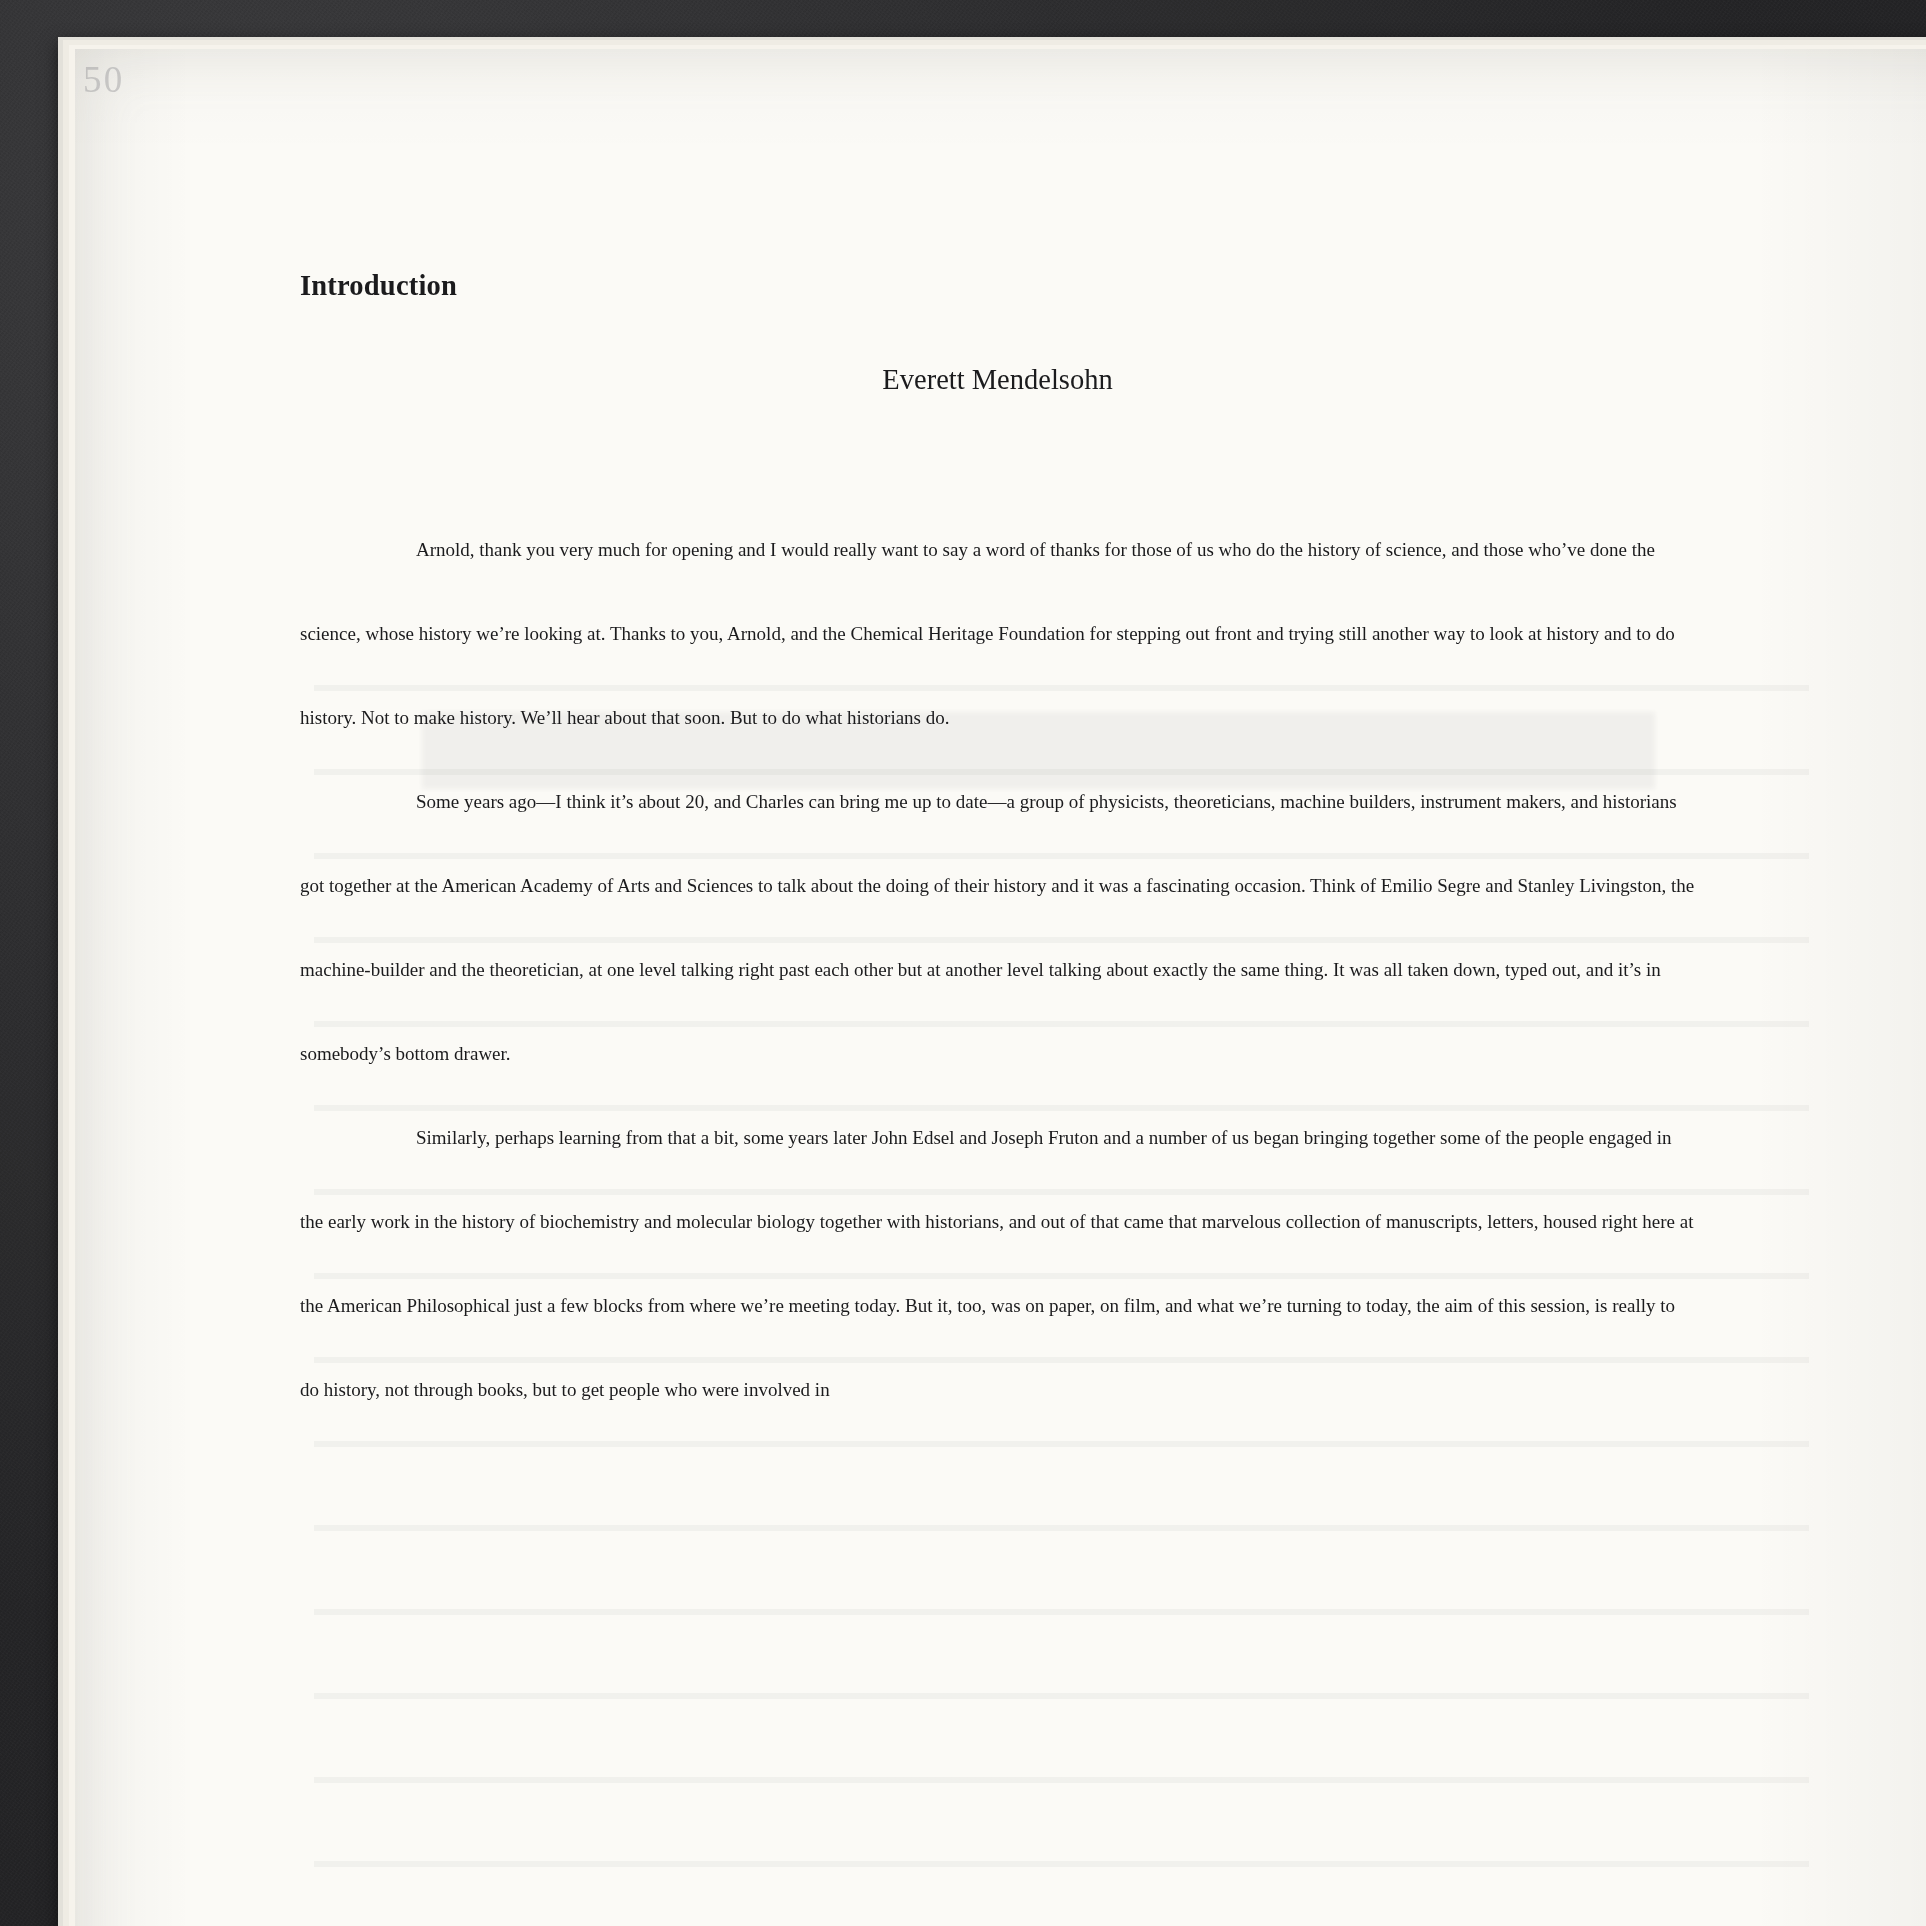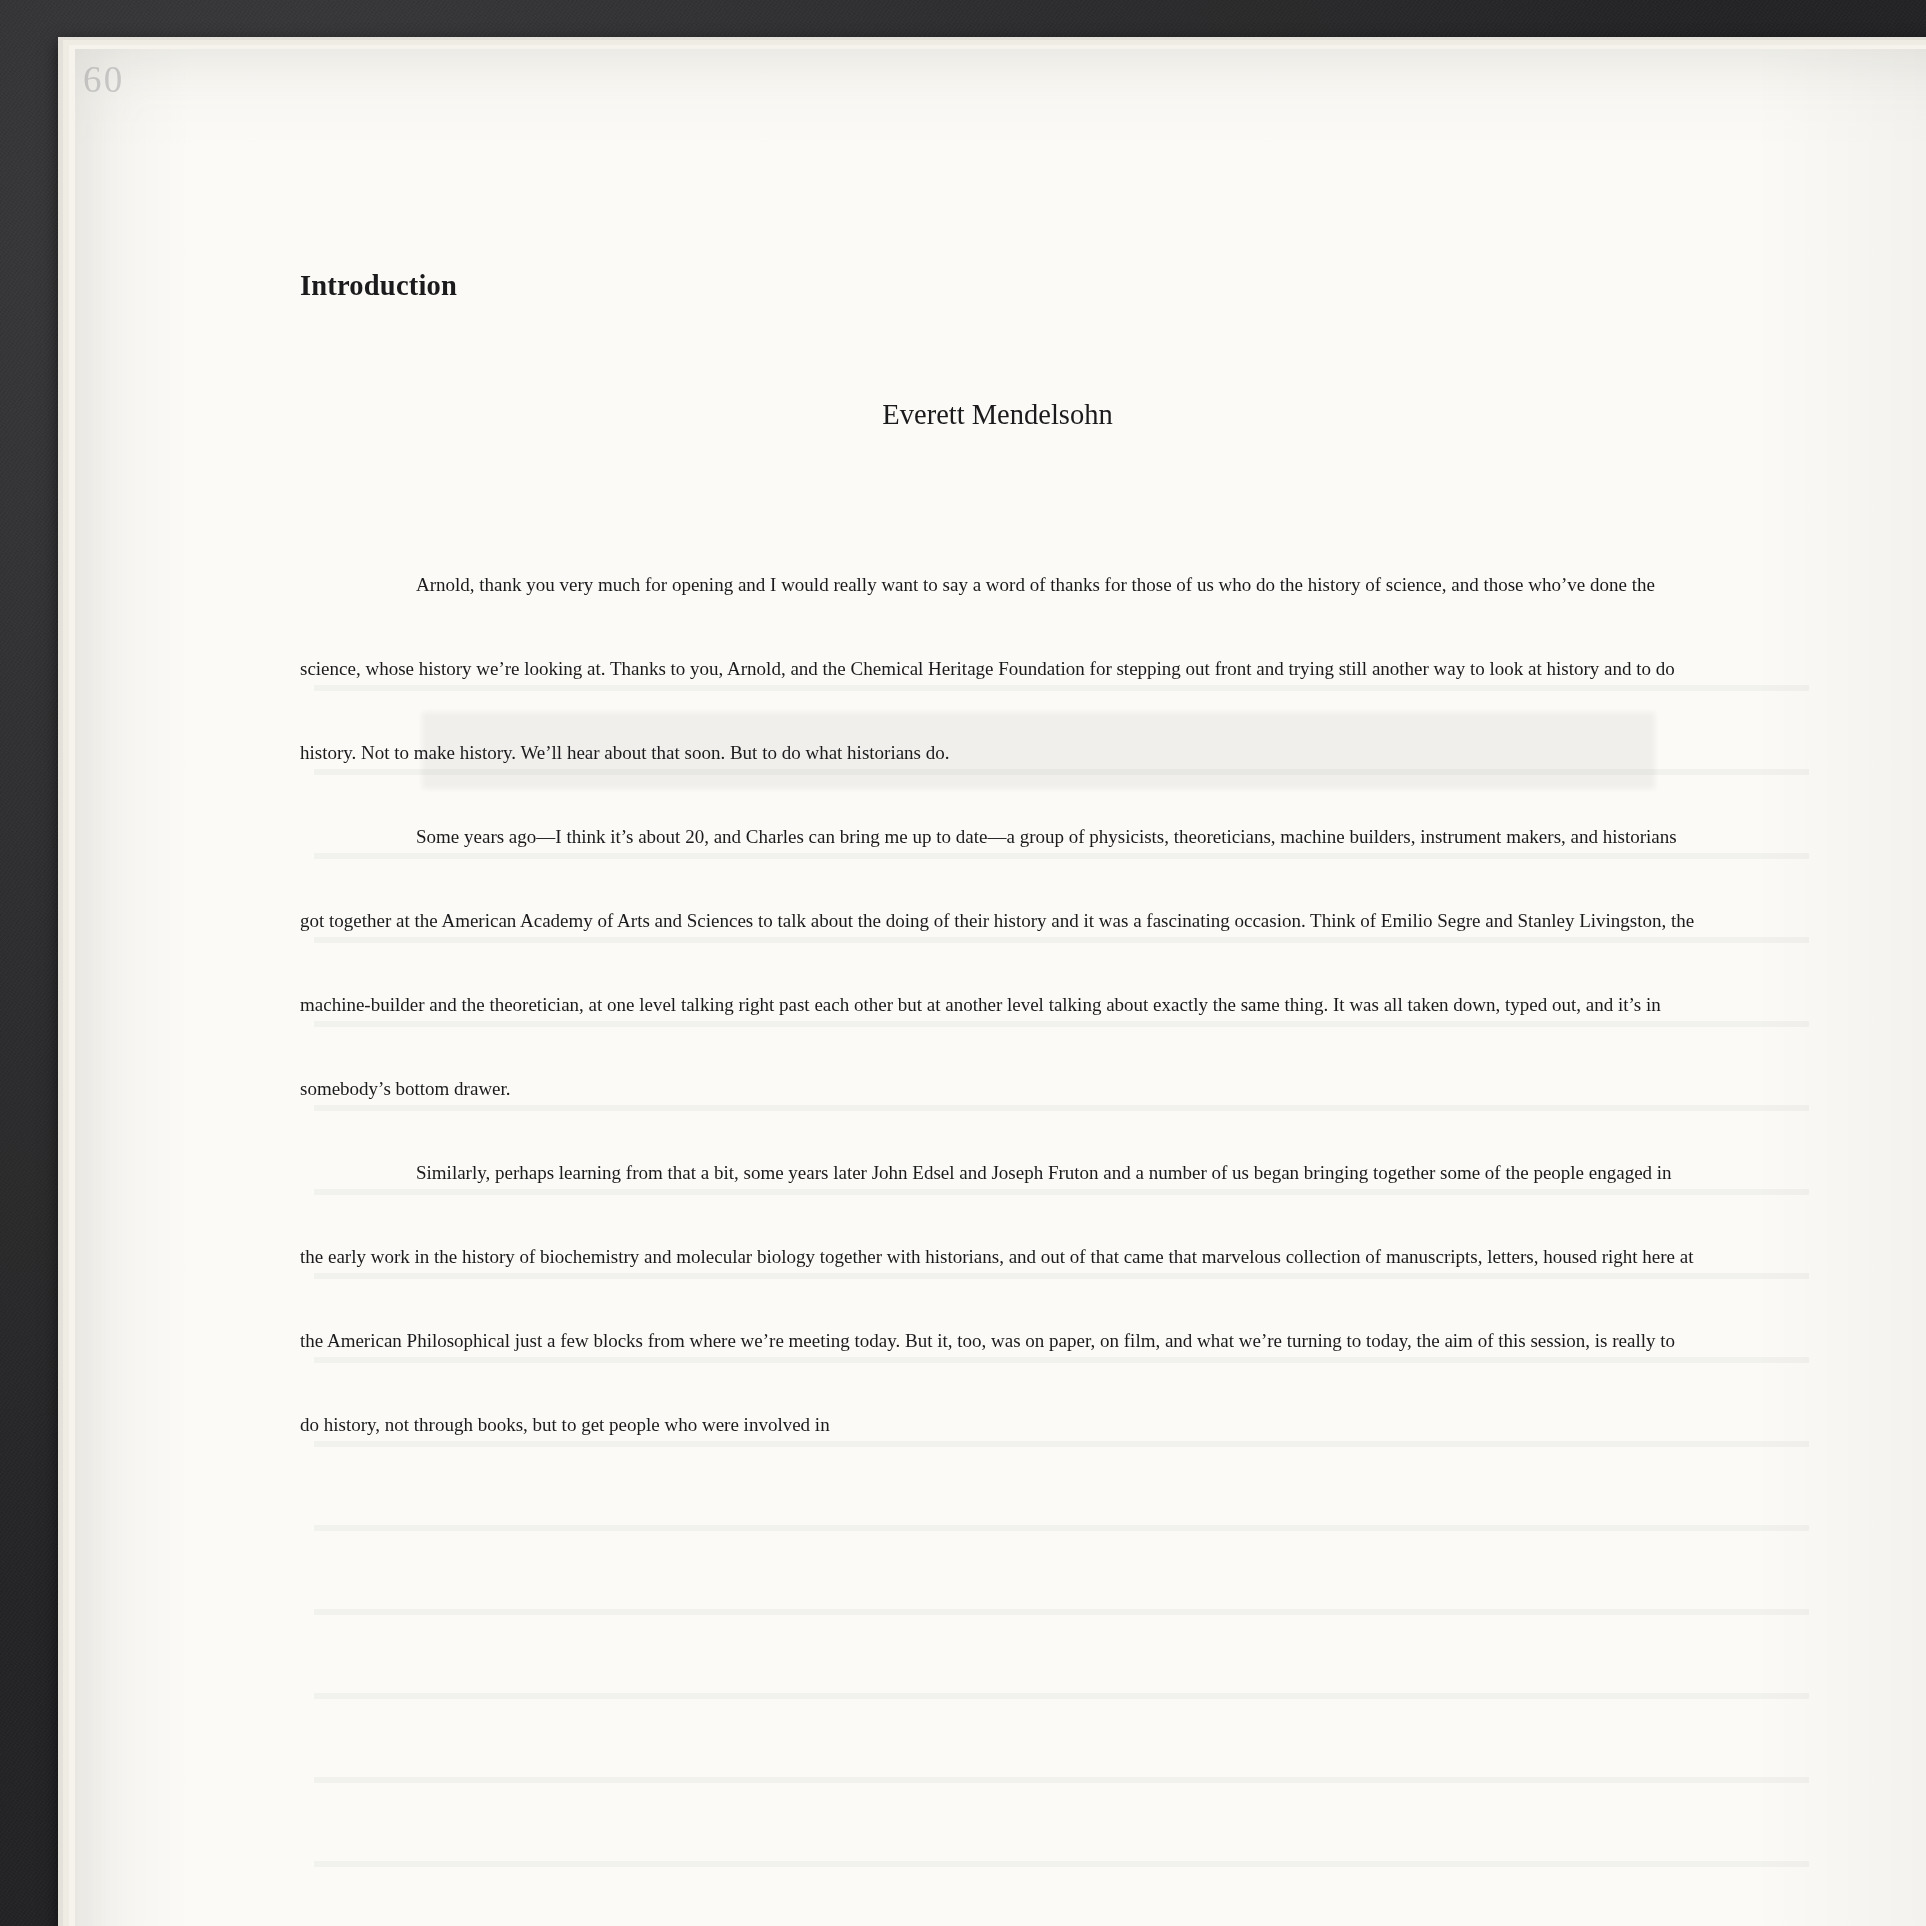--- a/index.html
+++ b/index.html
@@ -118,21 +118,21 @@
   }
   .doc-title {
     font-weight: bold;
     font-size: 28.5px;
     text-align: left;
     letter-spacing: 0.2px;
   }
   .doc-author {
     font-size: 28.5px;
     text-align: center;
-    margin-top: 97px;
+    margin-top: 62px;
   }
   .body-text {
     margin-top: 112px;
     font-size: 19px;
     line-height: 84px;
     text-align: left;
   }
   .body-text p {
     margin: 0;
     text-indent: 116px;
@@ -145,21 +145,21 @@
 
 <div class="page-stack"></div>
 <div class="page-stack2"></div>
 <div class="page-stack3"></div>
 
 <div class="sheet">
   <div class="ghost"></div>
   <div class="ghost2"></div>
 </div>
 
-<div class="corner-mark">60</div>
+<div class="corner-mark">50</div>
 
 <div class="content">
   <div class="doc-title">Introduction</div>
   <div class="doc-author">Everett Mendelsohn</div>
   <div class="body-text">
     <p>Arnold, thank you very much for opening and I would really want to say a word of thanks for those of us who do the history of science, and those who’ve done the science, whose history we’re looking at.  Thanks to you, Arnold, and the Chemical Heritage Foundation for stepping out front and trying still another way to look at history and to do history.  Not to make history.  We’ll hear about that soon.  But to do what historians do.</p>
     <p>Some years ago—I think it’s about 20, and Charles can bring me up to date—a group of physicists, theoreticians, machine builders, instrument makers, and historians got together at the American Academy of Arts and Sciences to talk about the doing of their history and it was a fascinating occasion.  Think of Emilio Segre and Stanley Livingston, the machine-builder and the theoretician, at one level talking right past each other but at another level talking about exactly the same thing.  It was all taken down, typed out, and it’s in somebody’s bottom drawer.</p>
     <p>Similarly, perhaps learning from that a bit, some years later John Edsel and Joseph Fruton and a number of us began bringing together some of the people engaged in the early work in the history of biochemistry and molecular biology together with historians, and out of that came that marvelous collection of manuscripts, letters, housed right here at the American Philosophical just a few blocks from where we’re meeting today.  But it, too, was on paper, on film, and what we’re turning to today, the aim of this session, is really to do history, not through books, but to get people who were involved in</p>
   </div>
 </div>

